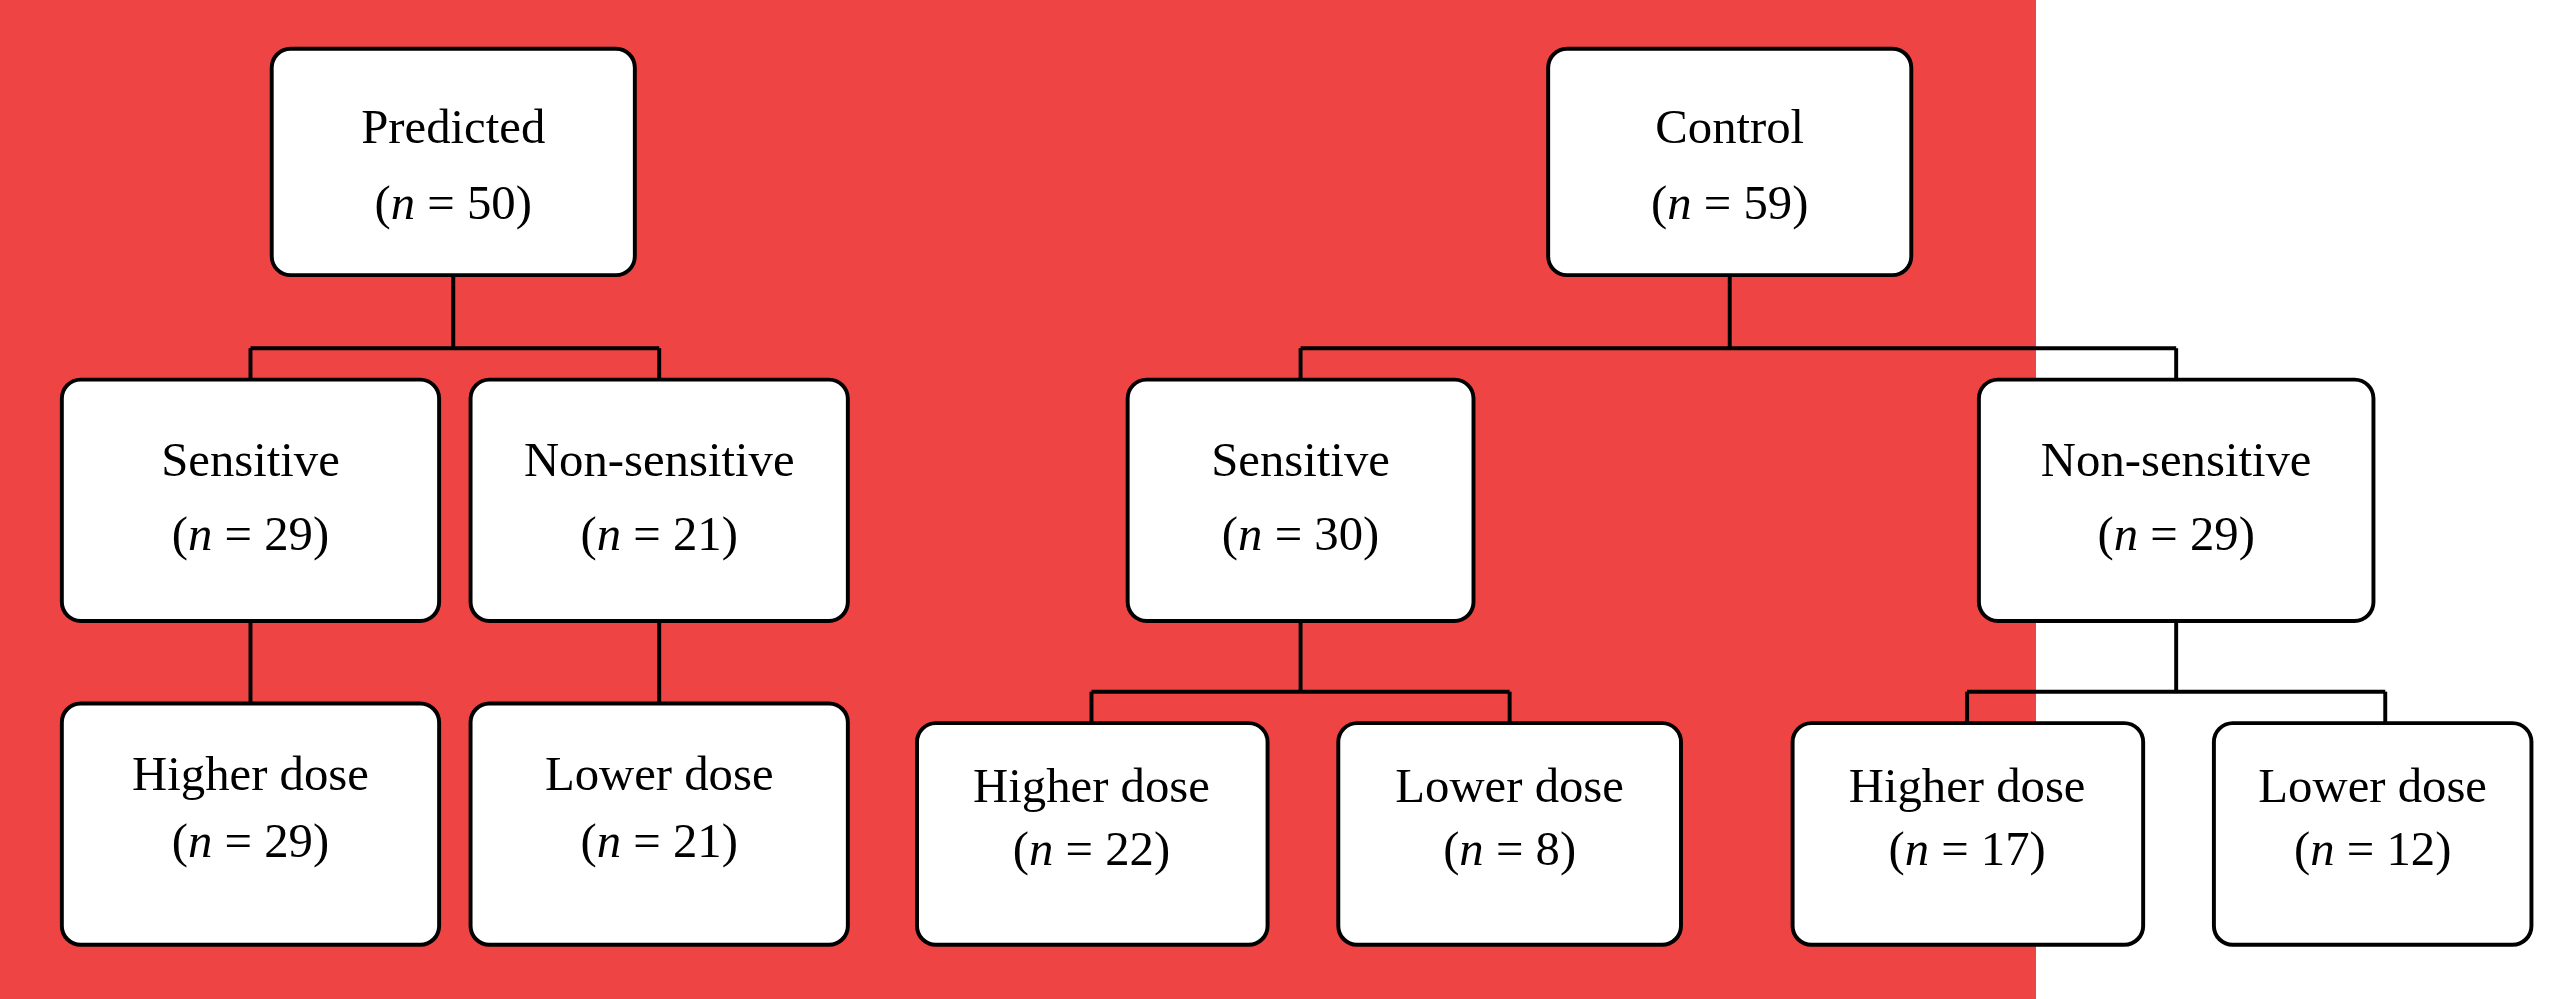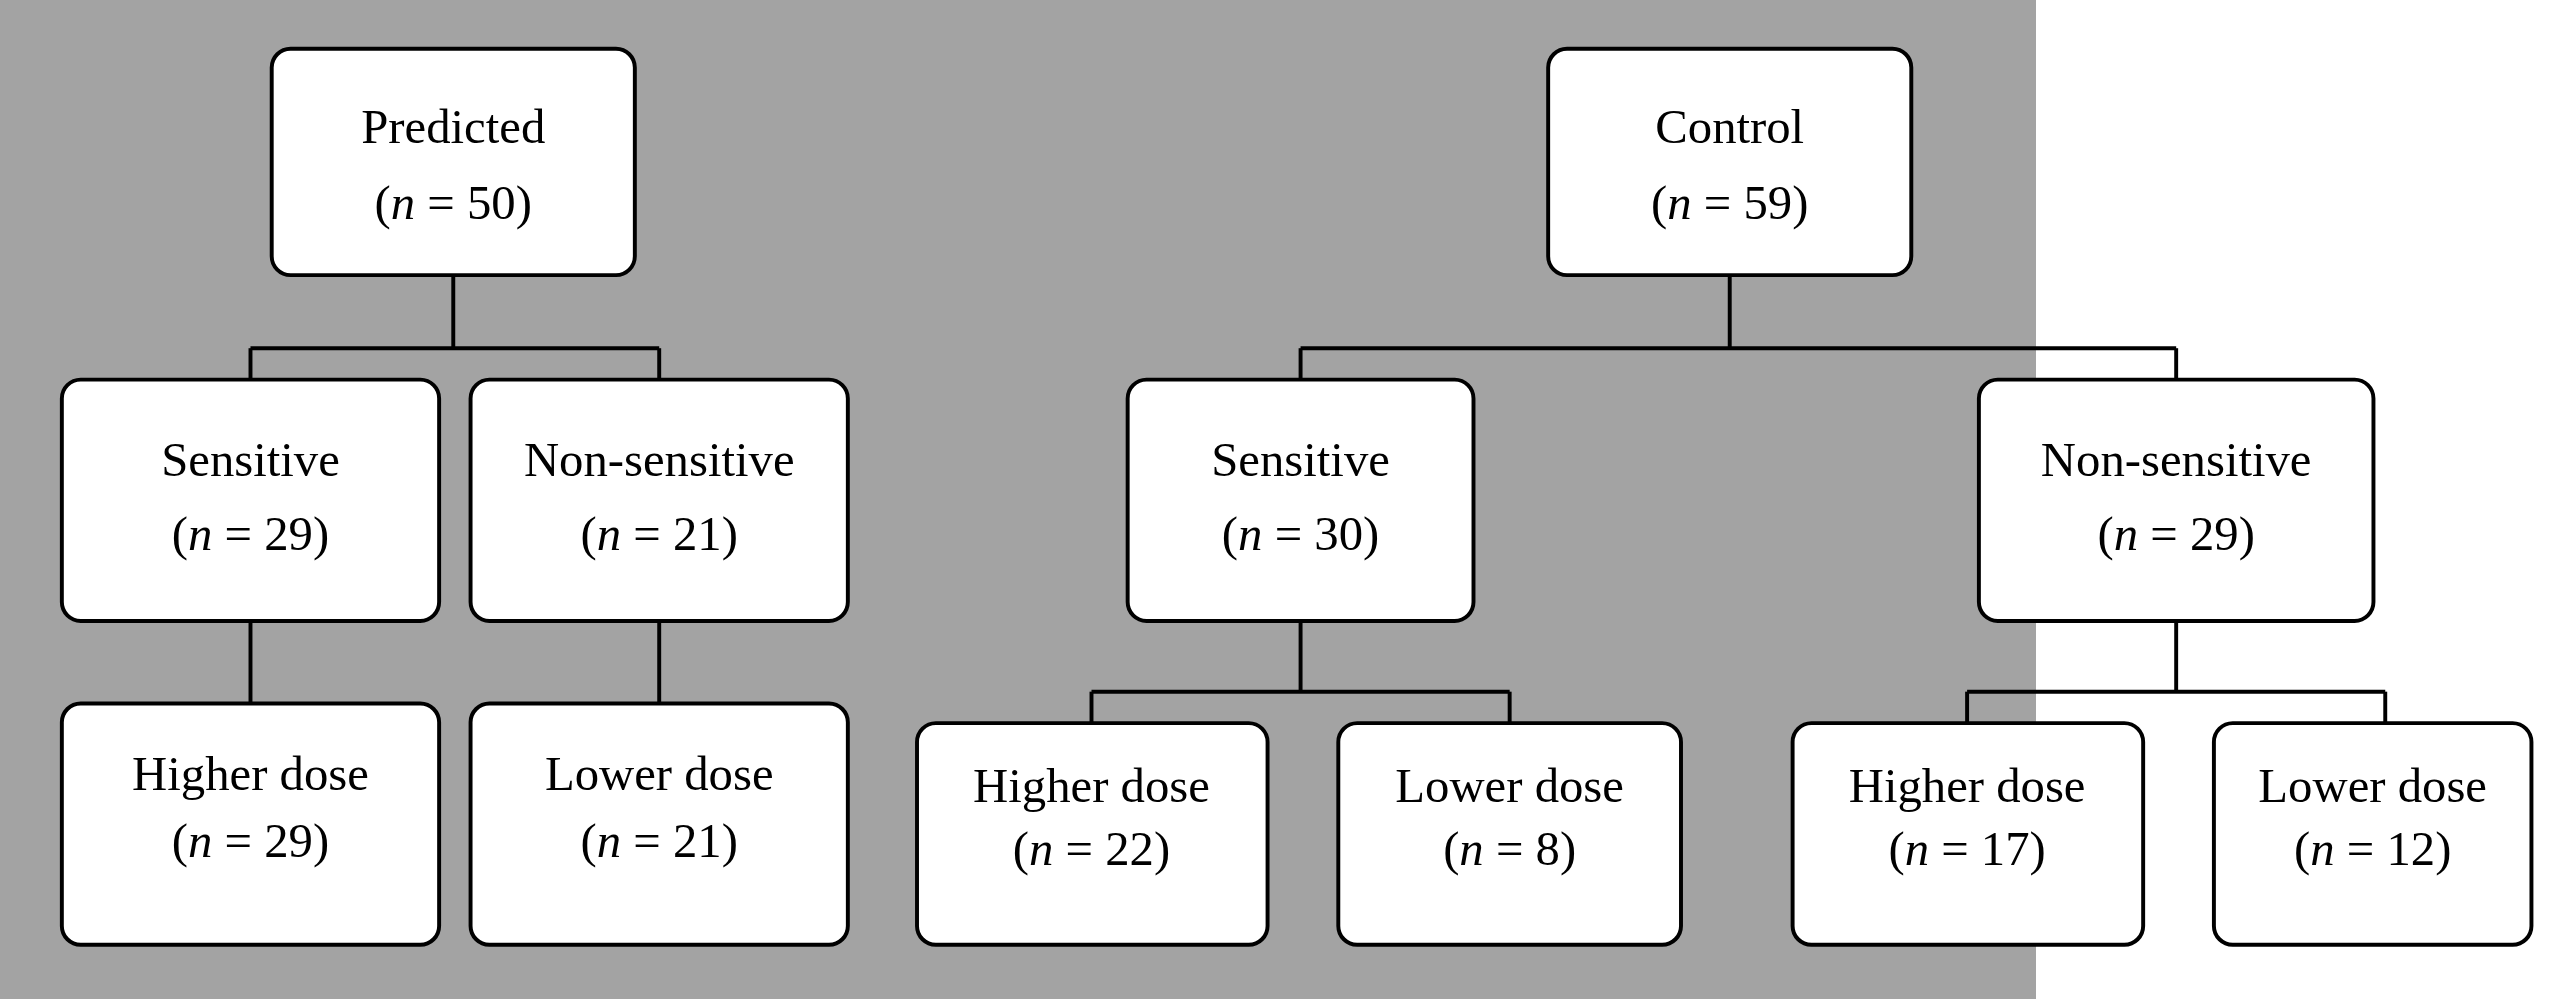--- a/index.html
+++ b/index.html
@@ -11,21 +11,21 @@
   body {
     width: 2576px;
     height: 999px;
     font-family: "Liberation Serif", "DejaVu Serif", serif;
     overflow: hidden;
   }
   #diagram-root {
     position: relative;
     width: 2036px;
     height: 999px;
-    background: #a3a3a3;
+    background: #ef4444;
   }
   svg.flow-canvas {
     position: absolute;
     top: 0;
     left: 0;
     width: 2576px;
     height: 999px;
     display: block;
   }
   .node-box {

